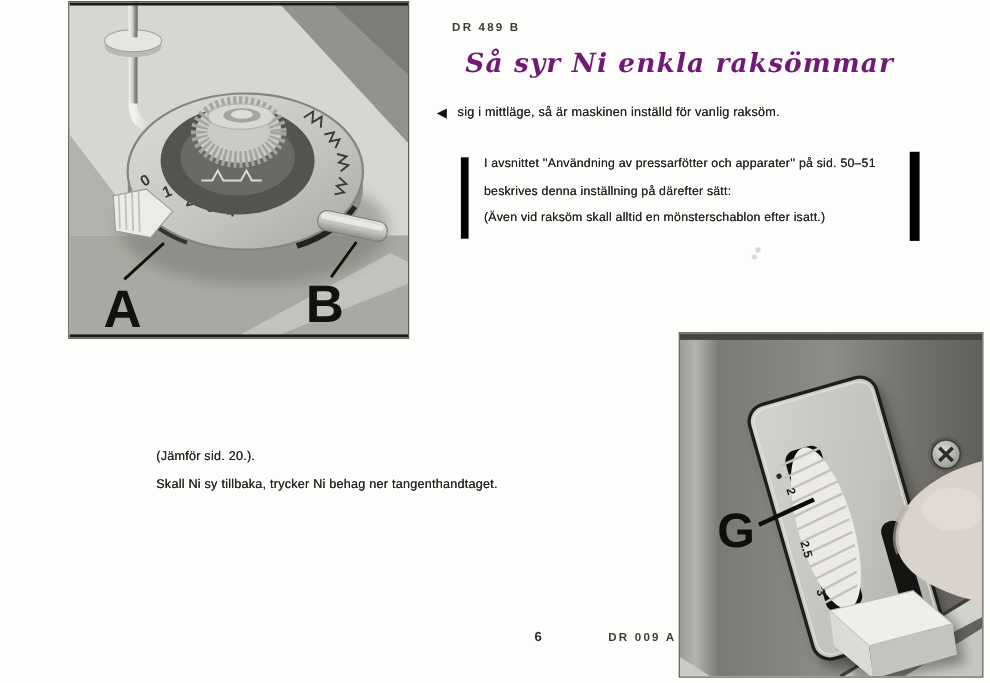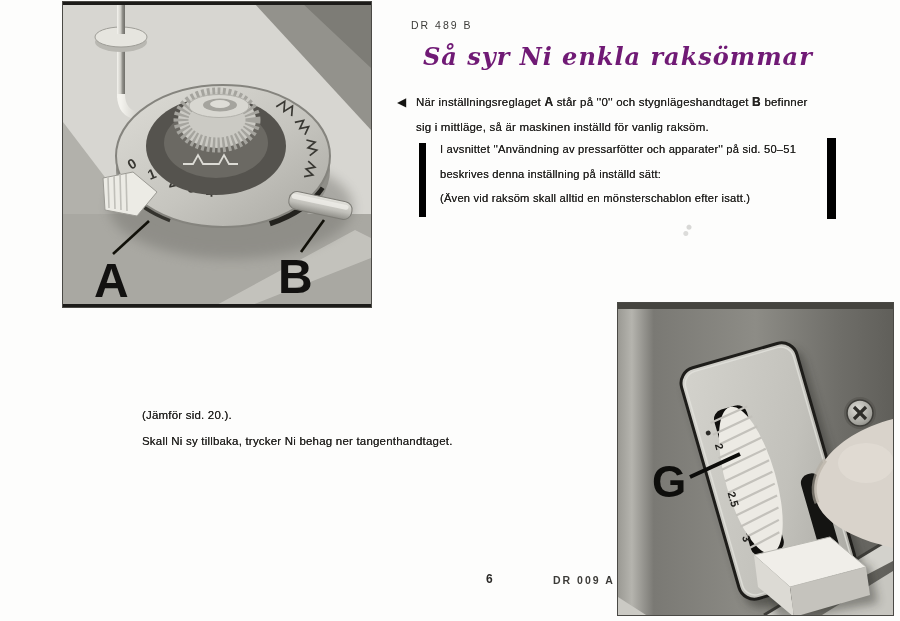--- a/index.html
+++ b/index.html
@@ -4,21 +4,21 @@
 <style>
   html,body{margin:0;padding:0;background:#e8e8e6;}
   #page{position:relative;width:900px;height:621px;background:#fdfdfc;overflow:hidden;
         font-family:"Liberation Sans","DejaVu Sans",sans-serif;color:#1e1d1c;}
   .abs{position:absolute;}
   .line{white-space:nowrap;}
   .body-text{font-size:11.5px;letter-spacing:.2px;text-shadow:0 0 .35px #33322f;color:#242321;}
   .b{font-weight:bold;font-size:12px;}
   .photo{position:absolute;overflow:hidden;outline:1px solid #4a4945;}
   .photo svg{display:block;}
-  #dr-top{left:381px;top:19px;font-size:10.5px;font-weight:normal;letter-spacing:2px;color:#3c3b38;padding-left:30px;}
+  #dr-top{left:381px;top:19px;font-size:10.5px;font-weight:bold;letter-spacing:2px;color:#3c3b38;padding-left:30px;}
   #title{left:423px;top:42px;font-family:"DejaVu Serif","Liberation Serif",serif;
          font-style:italic;font-weight:bold;font-size:24px;letter-spacing:1px;color:#701a75;}
   #intro{left:416px;top:90px;width:436px;line-height:25px;}
   #intro-marker{left:397px;top:95px;font-size:12px;color:#151412;}
   #quote-text{left:440px;top:137px;width:388px;line-height:24.6px;}
   .vbar{background:#000;}
   #bar-left{left:419px;top:143px;width:7px;height:74px;}
   #bar-right{left:827px;top:138px;width:9px;height:81px;}
   #lower{left:142px;top:403px;width:470px;line-height:25.6px;}
   .arrow{font-family:"DejaVu Sans",sans-serif;font-size:12px;color:#121110;}
@@ -124,29 +124,28 @@
       <rect width="308" height="3" fill="#1c1b19"></rect>
       <rect y="302" width="308" height="3" fill="#1c1b19"></rect>
     </svg>
   </div>
 
   <div class="abs" id="dr-top">DR 489 B</div>
   <div class="abs" id="title">Så syr Ni enkla raksömmar</div>
 
   <div class="abs" id="intro-marker">◀</div>
   <div class="abs body-text" id="intro">
-    <div class="line"><span>När inställningsreglaget</span> <span class="b">A</span> <span>står på ''0'' och stygnlägeshandtaget</span> <span class="b">B</span> <span>befinner</span></div>
     <div class="line">sig i mittläge, så är maskinen inställd för vanlig raksöm.</div>
   </div>
 
   <div class="abs vbar" id="bar-left"></div>
   <div class="abs vbar" id="bar-right"></div>
   <div class="abs body-text" id="quote-text" style="font-size:11.2px;">
     <div class="line">I avsnittet ''Användning av pressarfötter och apparater'' på sid. 50–51</div>
-    <div class="line">beskrives denna inställning på inställd sätt:</div>
+    <div class="line">beskrives denna inställning på därefter sätt:</div>
     <div class="line">(Även vid raksöm skall alltid en mönsterschablon efter isatt.)</div>
   </div>
 
   <div class="abs body-text" id="lower">
     <div class="line">(Jämför sid. 20.).</div>
     <div class="line">Skall Ni sy tillbaka, trycker Ni behag ner tangenthandtaget.</div>
   </div>
 
   <div class="abs" id="smudge"></div>
 

